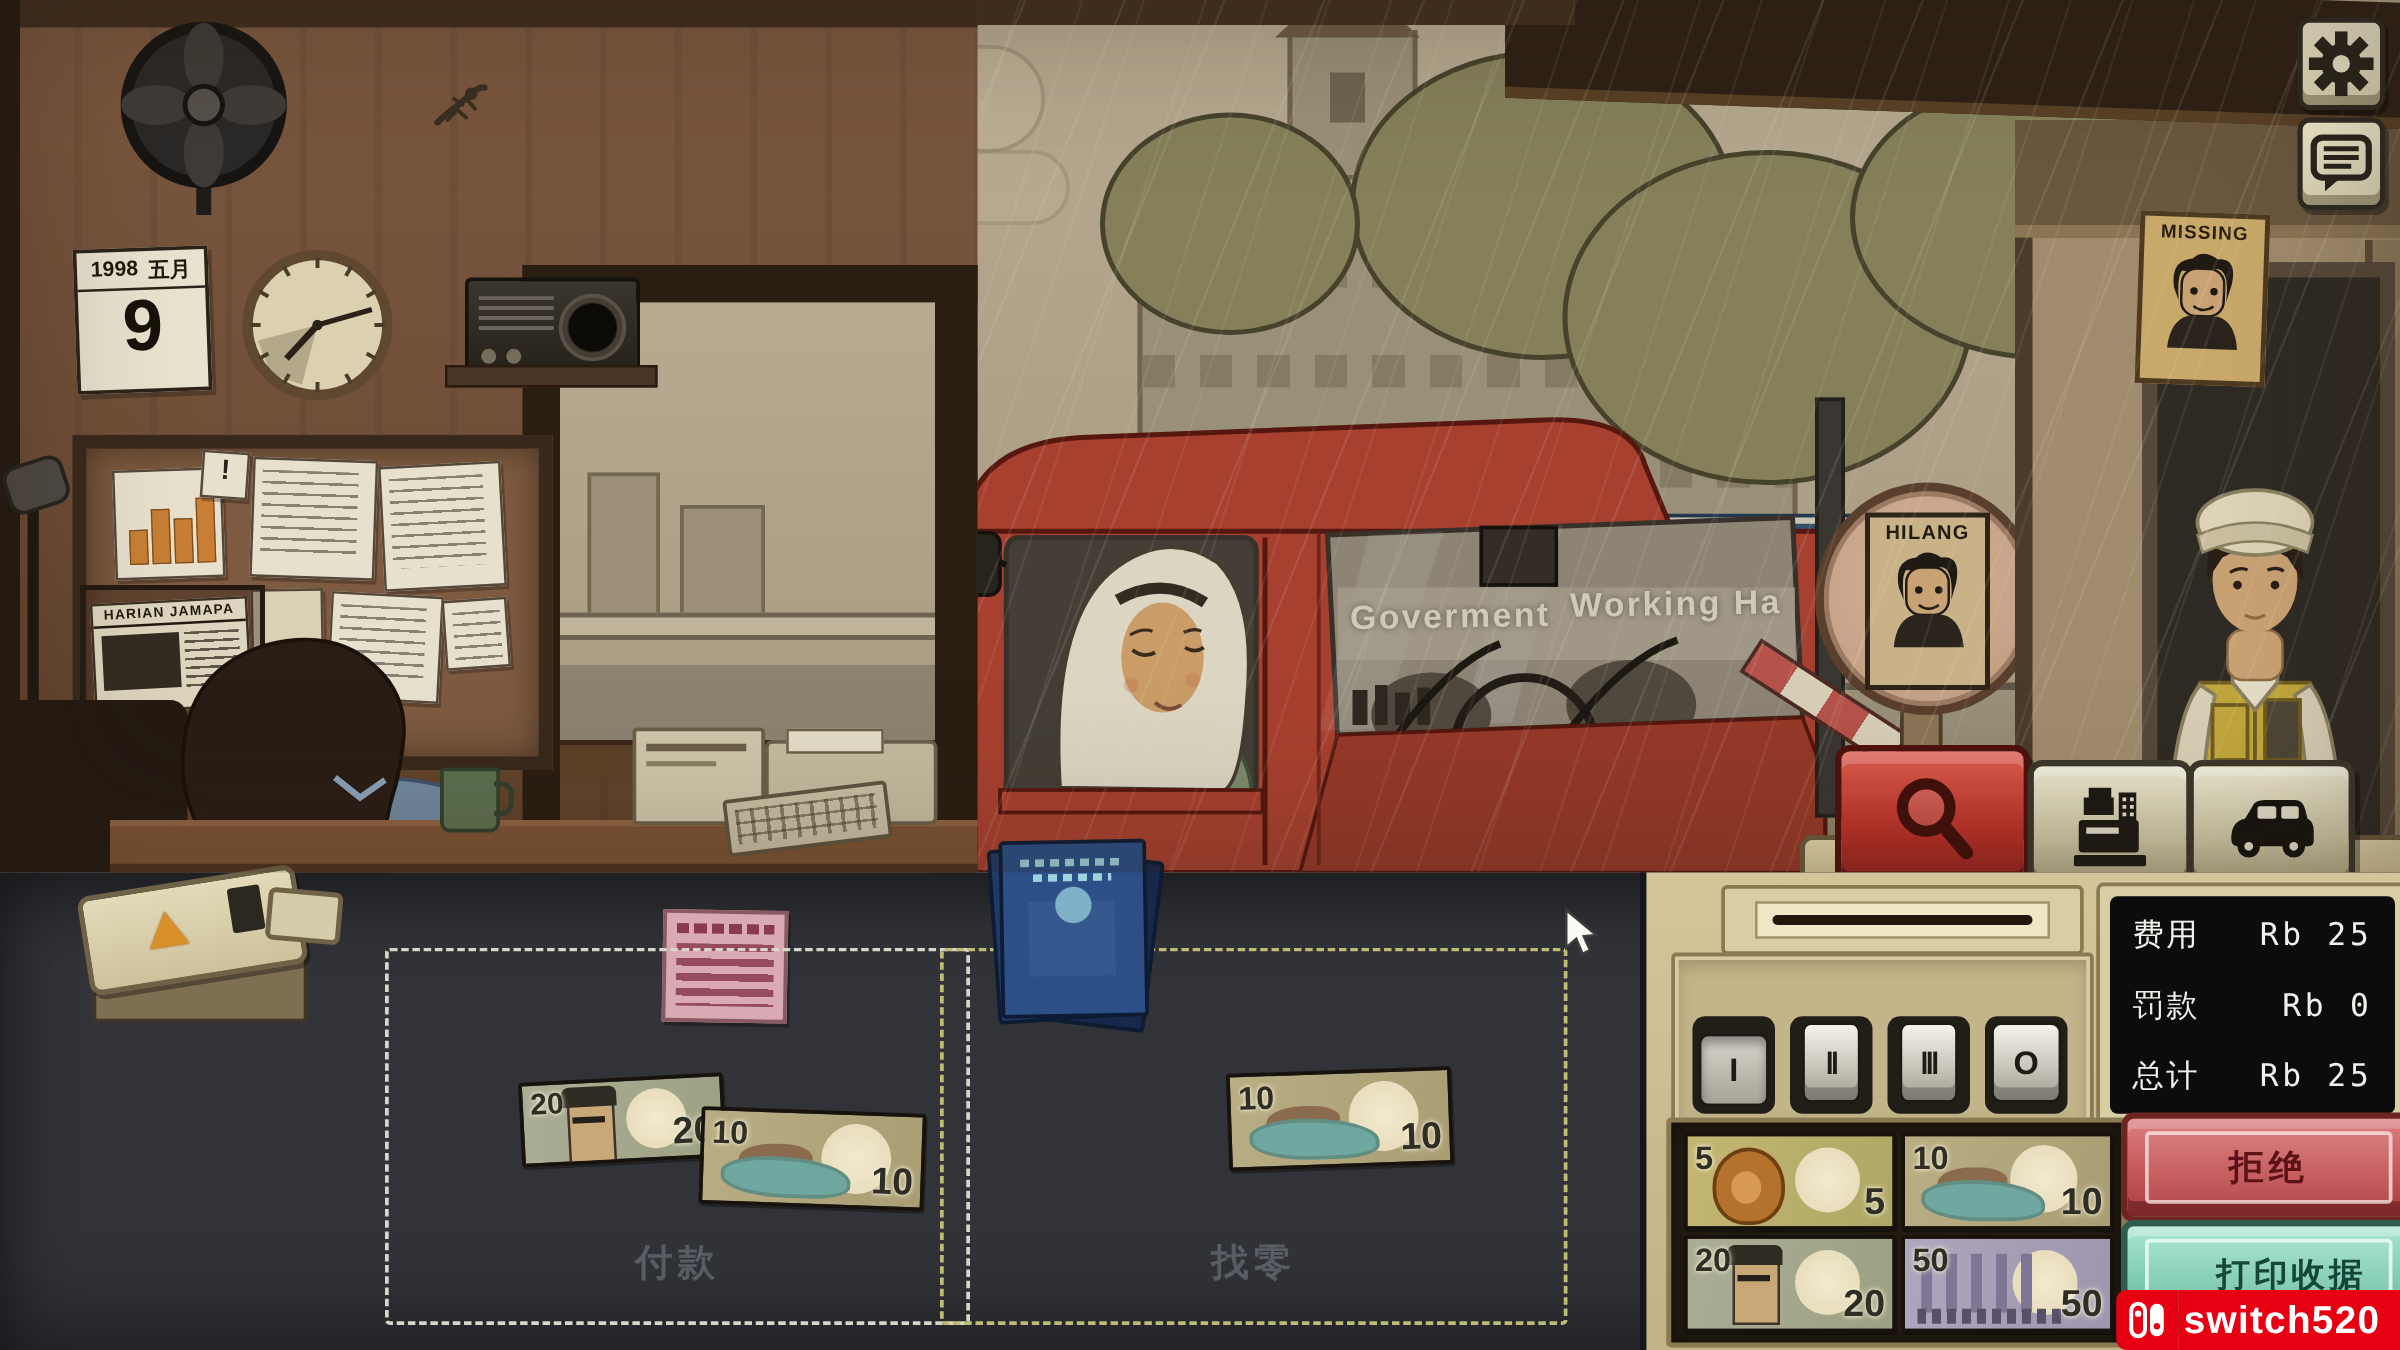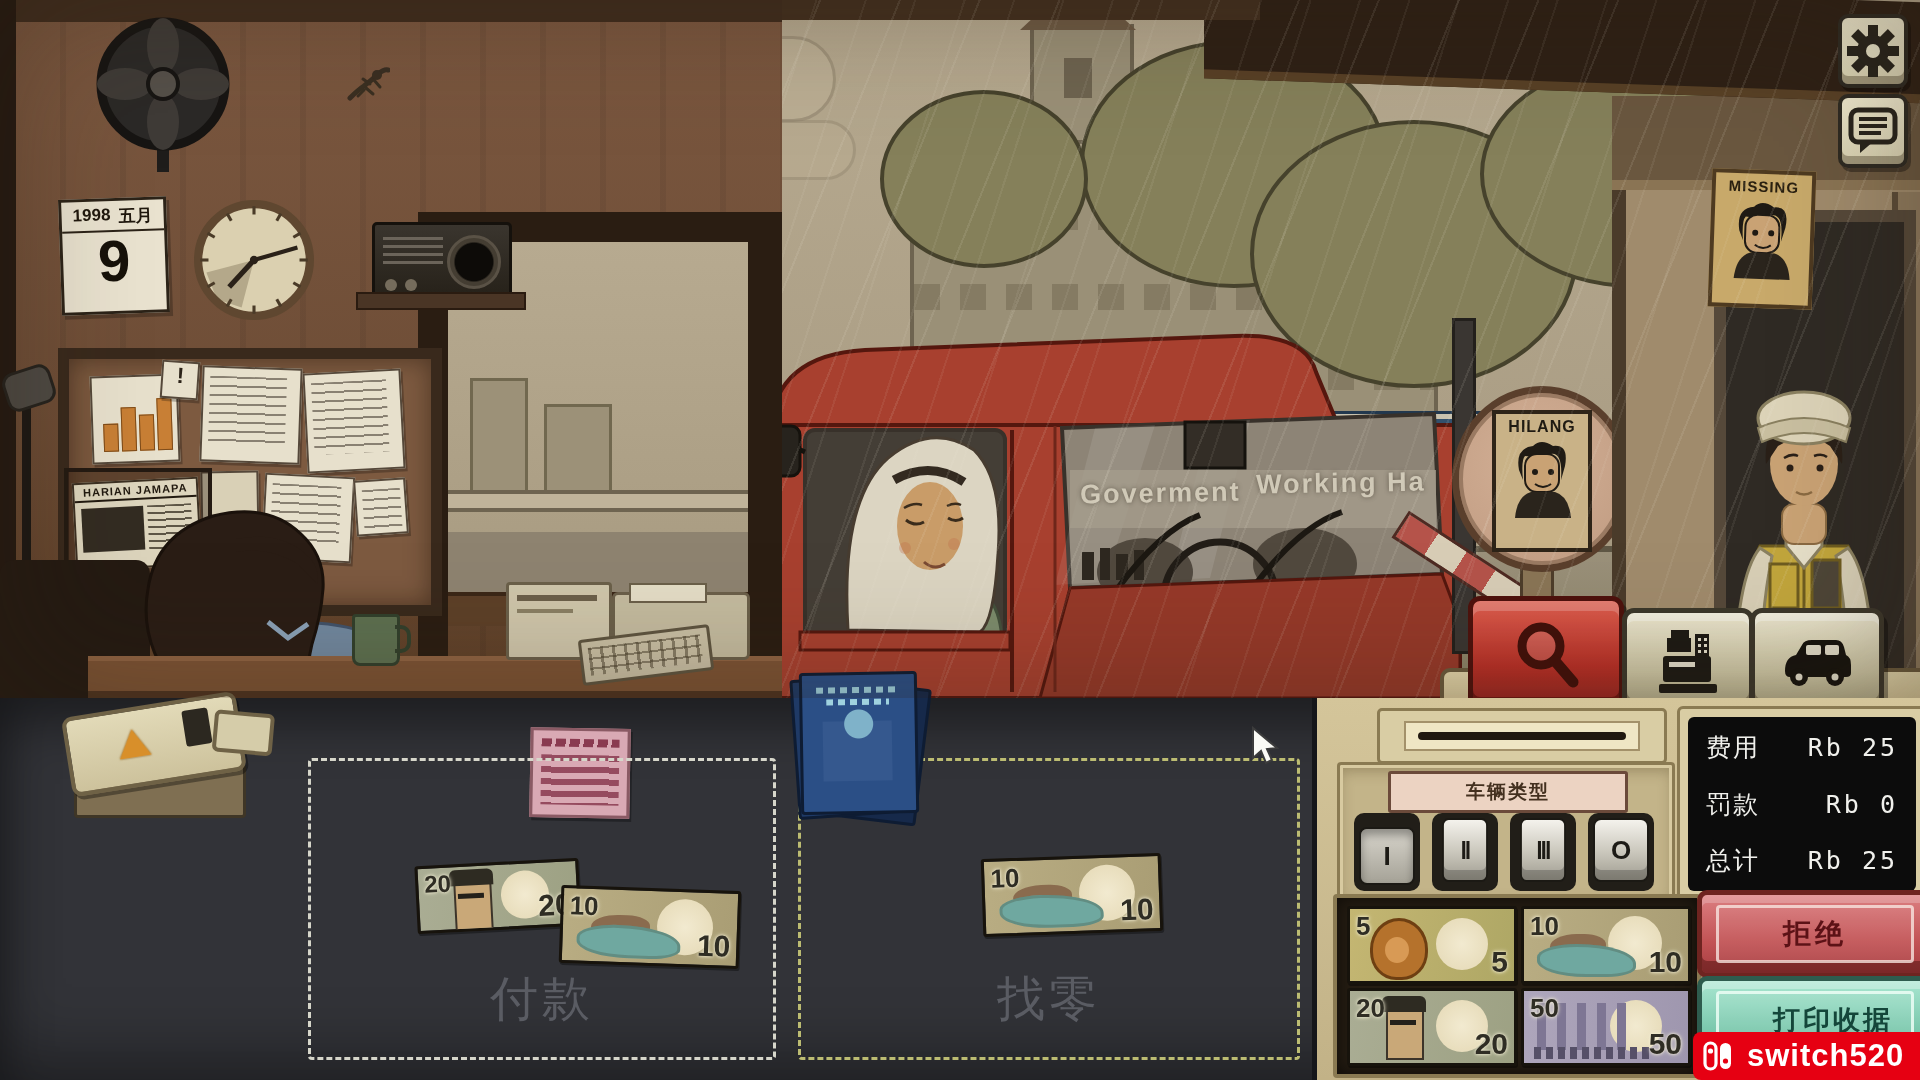--- a/index.html
+++ b/index.html
@@ -111,22 +111,22 @@
   #btn-inspect{left:1468px;top:596px;width:146px;height:110px;background:linear-gradient(#df5f50,#b92f26 60%,#8e241f);border:5px solid #4e120d;box-shadow:inset 0 10px 0 rgba(255,255,255,.2),inset 0 -14px 0 rgba(70,10,6,.55),4px 6px 0 rgba(0,0,0,.35);}
   #btn-register{left:1622px;top:608px;width:122px;height:98px;}
   #btn-vehicle{left:1750px;top:608px;width:124px;height:98px;}
   .cream{background:linear-gradient(#ece7cf,#cfc8a6 60%,#aaa380);border:5px solid #3c372b;box-shadow:inset 0 8px 0 rgba(255,255,255,.35),inset 0 -12px 0 rgba(80,70,45,.45),4px 6px 0 rgba(0,0,0,.35);}
   
   #hud{left:0;top:698px;width:1920px;height:382px;background:#323338;z-index:20;box-shadow:inset 0 26px 50px rgba(0,0,0,.4),inset 0 -30px 60px rgba(0,0,0,.3);}
   #hud-right{position:absolute;left:1312px;top:0;width:608px;height:382px;background:linear-gradient(#d4c59a,#c2b287);border-left:5px solid #15161a;}
   
   .zone{position:absolute;border:3px dashed #d6d6ca;border-radius:4px;}
   #zone-pay{left:308px;top:60px;width:462px;height:296px;}
-  #zone-change{left:798px;top:60px;width:496px;height:296px;border-color:#bcbc72;}
-  .zone-label{position:absolute;left:0;right:0;bottom:26px;text-align:center;font-size:48px;font-weight:normal;color:#5a5c63;letter-spacing:4px;}
+  #zone-change{left:752px;top:60px;width:496px;height:296px;border-color:#bcbc72;}
+  .zone-label{position:absolute;left:0;right:0;bottom:26px;text-align:center;font-size:30px;font-weight:bold;color:#5a5c63;letter-spacing:4px;}
   
   #btn-correct{position:absolute;left:304px;top:8px;width:198px;height:84px;background:linear-gradient(#6d6f5c,#565848 65%,#42443a);border:4px solid #23241c;border-radius:8px;outline:3px solid #eceade;outline-offset:4px;display:flex;align-items:center;justify-content:center;gap:18px;box-shadow:inset 0 6px 0 rgba(255,255,255,.12),inset 0 -10px 0 rgba(20,20,12,.4);}
   #btn-correct .lbl{font-size:30px;font-weight:bold;color:#b3b5a0;letter-spacing:3px;}
   
   #ticket-pink{position:absolute;left:530px;top:30px;width:94px;height:84px;background:#d9a9b4;border:3px solid #8a5a64;transform:rotate(1deg);box-shadow:2px 3px 0 rgba(0,0,0,.3);}
   #ticket-pink:before{content:"";position:absolute;left:8px;top:8px;width:78px;height:8px;background:repeating-linear-gradient(90deg,#8a3a50 0 10px,transparent 10px 14px);}
   #ticket-pink:after{content:"";position:absolute;left:8px;top:24px;width:78px;height:50px;
      background:repeating-linear-gradient(rgba(138,58,80,.85) 0 6px,transparent 6px 12px),linear-gradient(90deg,#d9a9b4 0 6px,transparent 6px) 36px 0/12px 100% no-repeat;}
   
   #device-base{position:absolute;left:74px;top:66px;width:166px;height:48px;background:#7f6f52;border:3px solid #3f3626;border-radius:4px;}
@@ -555,21 +555,20 @@
     </div>
 
 
     <div id="hud-right">
       <div id="slot">
         <div class="inner"></div>
         <div class="slit"></div>
       </div>
 
       <div id="vehiclebox">
-        <div id="vehiclelabel">车辆类型</div>
         <div id="sw1" class="switch pressed">
           <div class="face">I</div>
         </div>
         <div id="sw2" class="switch">
           <div class="face cond">II</div>
         </div>
         <div id="sw3" class="switch">
           <div class="face cond">III</div>
         </div>
         <div id="sw4" class="switch">

